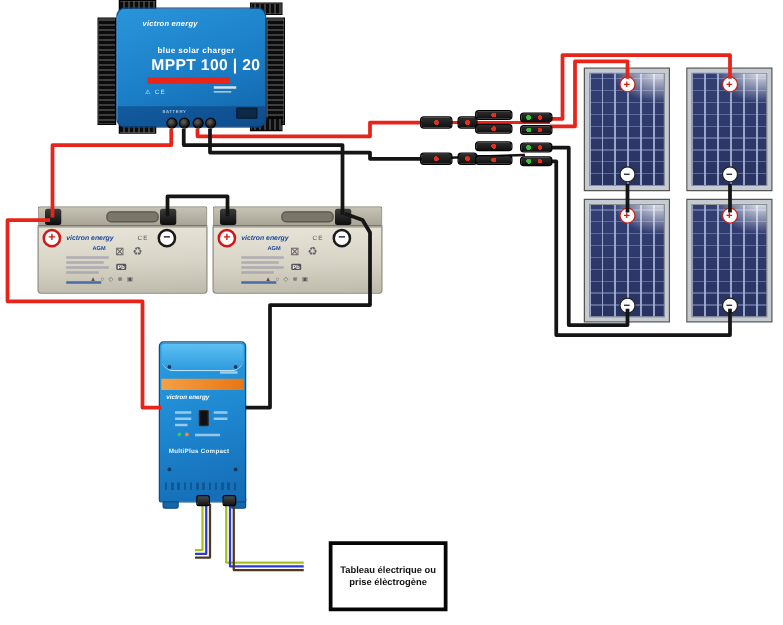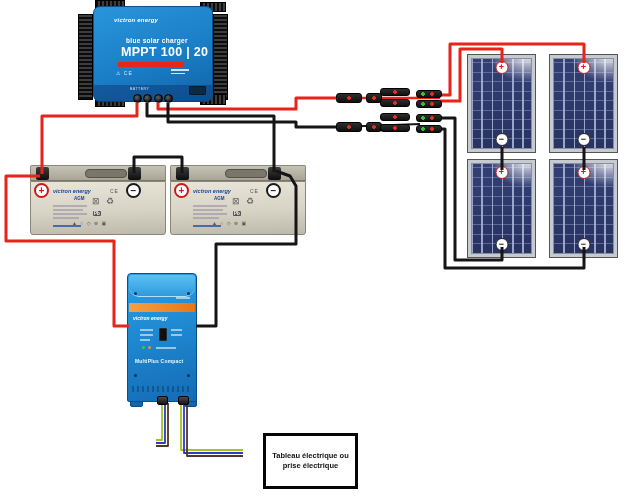--- a/index.html
+++ b/index.html
@@ -219,16 +219,16 @@
   <div class="mc4 mc4-gr" style="left:416px;top:100px;width:26px;height:8px;"></div>
   <div class="mc4 mc4-r" style="left:336px;top:122px;width:26px;height:10px;"></div>
   <div class="mc4 mc4-r" style="left:366px;top:122px;width:16px;height:10px;"></div>
   <div class="mc4 mc4-r" style="left:380px;top:113px;width:30px;height:8px;"></div>
   <div class="mc4 mc4-r" style="left:380px;top:124px;width:30px;height:8px;"></div>
   <div class="mc4 mc4-gr" style="left:416px;top:114px;width:26px;height:8px;"></div>
   <div class="mc4 mc4-gr" style="left:416px;top:125px;width:26px;height:8px;"></div>
 
   <div class="distbox">
     <span>Tableau électrique ou</span>
-    <span>prise électrique</span>
+    <span>prise élèctrogène</span>
   </div>
 
 </div>
 
 </body></html>

